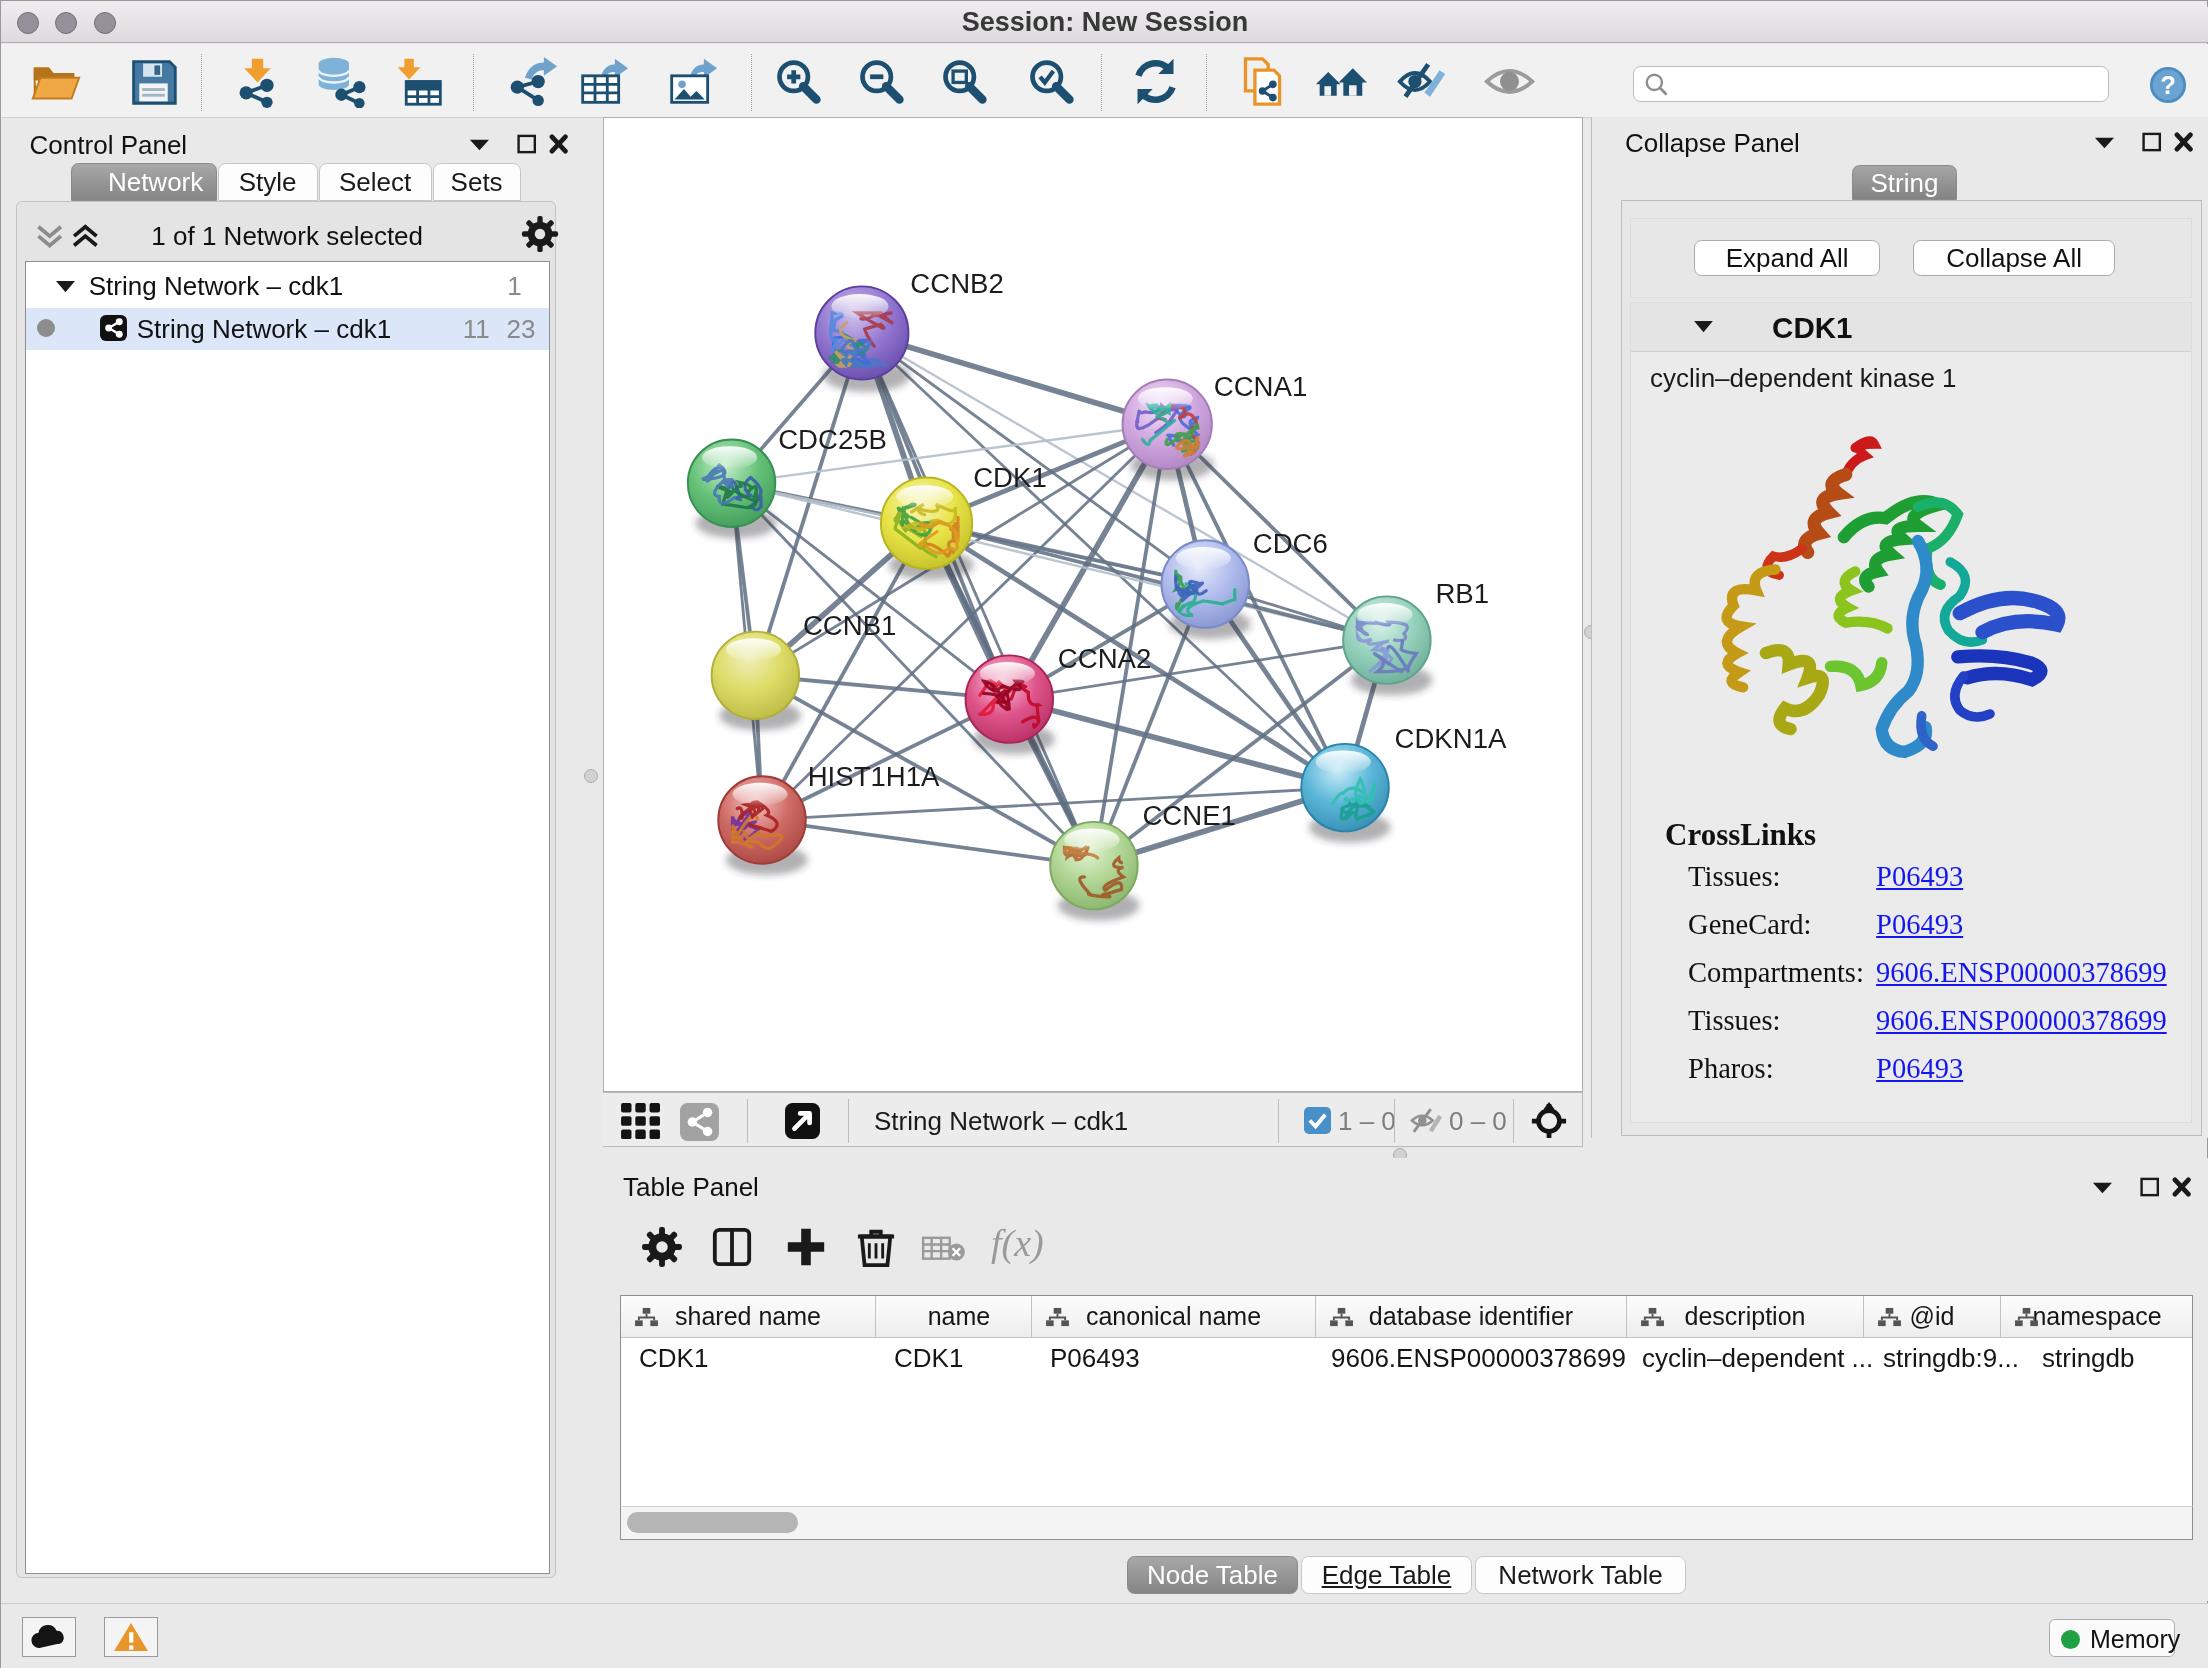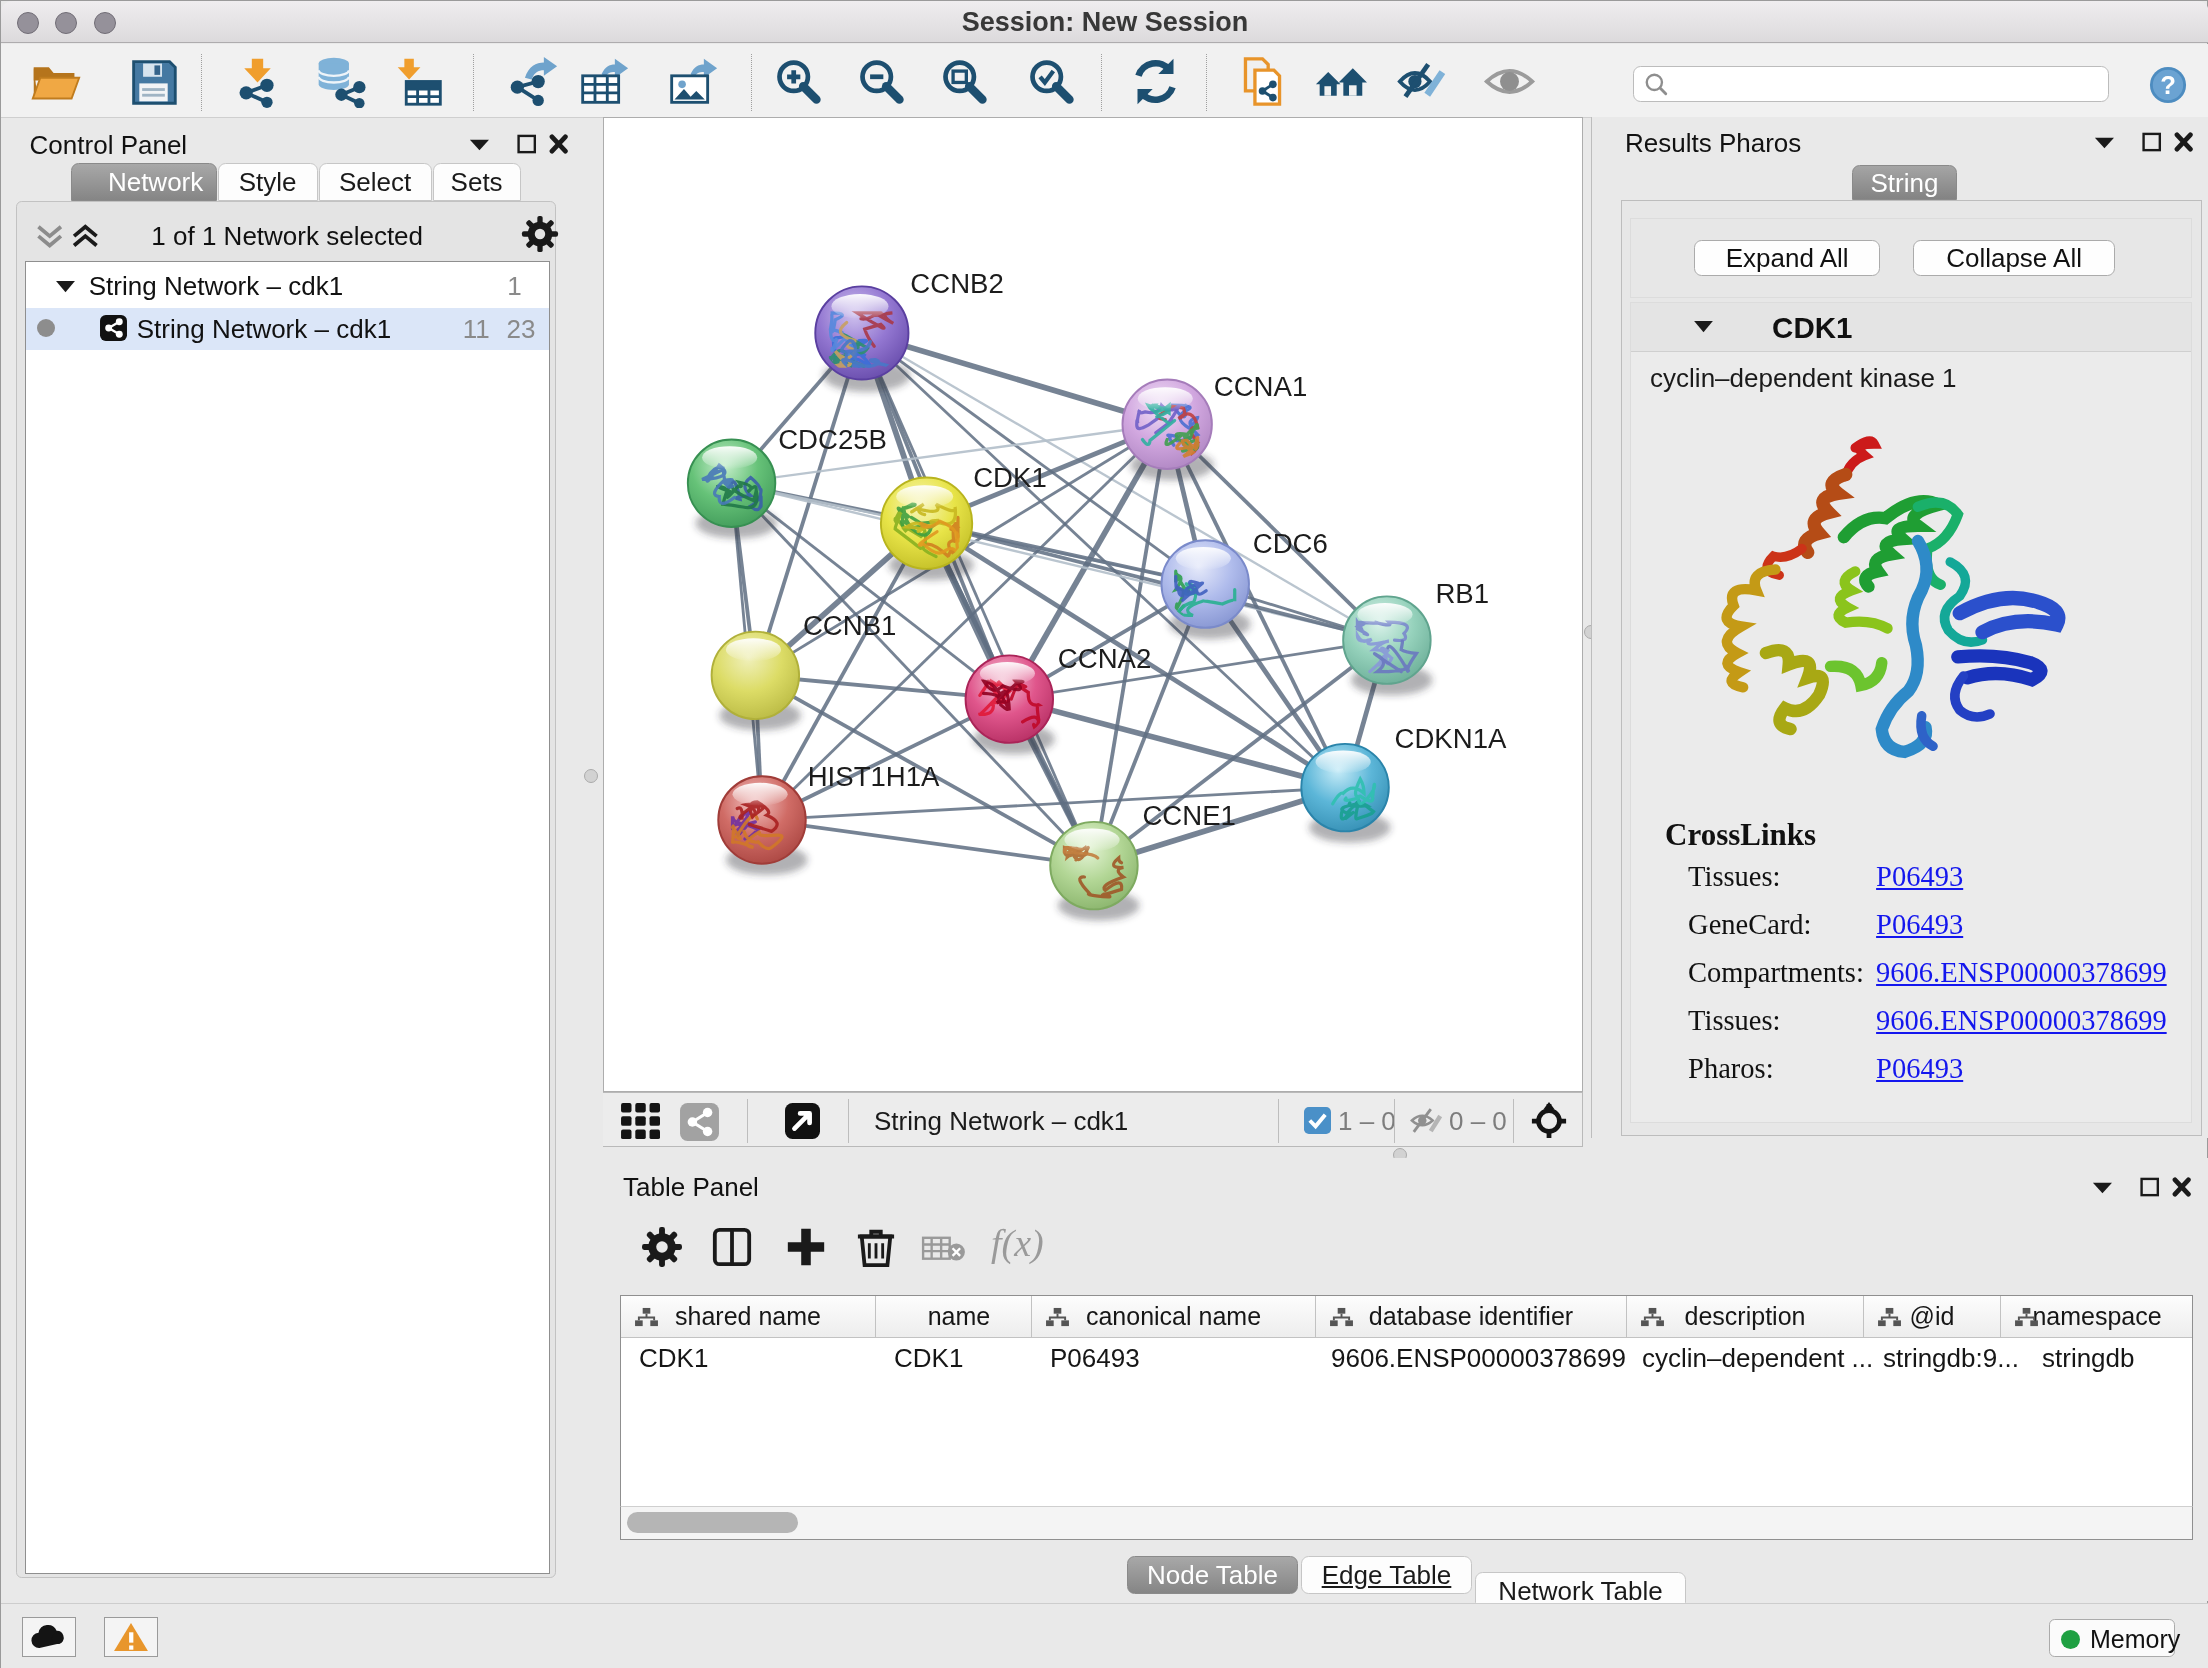--- a/index.html
+++ b/index.html
@@ -575,21 +575,21 @@
     <svg class="abs" style="left:927px; top:8.6px;" width="38" height="38" viewBox="0 0 40 40">
       <circle cx="20" cy="20" r="11" stroke="#141414" stroke-width="5" fill="none"></circle>
       <path d="M20 2 v9 M20 29 v9 M2 20 h9 M29 20 h9" stroke="#141414" stroke-width="5"></path>
       <path d="M20 0 l6 8 h-12 z" fill="#141414"></path>
     </svg>
   </div>
   <div class="abs" style="left:1392px; top:1147px; width:14.3px; height:14.3px; border-radius:50%; background:#d2d2d2; border:1px solid #ababab;"></div>
   <div class="abs" style="left:583px; top:768px; width:14.3px; height:14.3px; border-radius:50%; background:#d2d2d2; border:1px solid #ababab;"></div>
   <div class="abs" style="left:1583px; top:624px; width:14.3px; height:14.3px; border-radius:50%; background:#d2d2d2; border:1px solid #ababab;"></div>
   <div id="resultspanel" class="abs" style="left:1590px; top:116px; width:618px; height:1021px; background:#e9e9e9; border-left:1px solid #bdbdbd;">
-    <div class="abs" style="left:33px; top:10.5px; font-size:26px; color:#111;">Results Pharos</div>
+    <div class="abs" style="left:33px; top:10.5px; font-size:26px; color:#111;">Collapse Panel</div>
     <svg class="abs" style="left:501px; top:15px;" width="105" height="21" viewBox="0 0 110 22">
       <path d="M2 6 l10 11 10 -11 z" fill="#1a1a1a"></path>
       <rect x="53" y="2" width="17" height="17" fill="none" stroke="#1a1a1a" stroke-width="2.5"></rect>
       <path d="M88 3 l14 15 M102 3 l-14 15" stroke="#1a1a1a" stroke-width="5" stroke-linecap="round"></path>
     </svg>
     <div class="abs" style="left:260px; top:48px; width:105px; height:35px; background:linear-gradient(#a5a5a5,#838383); border:1px solid #8a8a8a; border-radius:7.6px 7.6px 0 0; color:#fff; font-size:26px; text-align:center; line-height:34px;">String</div>
 
     <div class="abs" style="left:28.5px; top:83px; width:581px; height:936px; background:#e7e7e7; border:1px solid #bdbdbd;">
 
       <div class="abs" style="left:8.6px; top:17px; width:562px; height:80px; background:#e7e7e7; border:1.9px groove #dcdcdc;">
@@ -736,21 +736,21 @@
       <div class="dcell" style="left:1262px;">stringdb:9...</div>
       <div class="dcell" style="left:1421px;">stringdb</div>
     </div>
 
     <div class="abs" style="left:17px; top:348px; width:1573px; height:34px; background:#f4f4f4; border:1.9px solid #8f8f8f; border-top:1px solid #cfcfcf;">
       <div class="abs" style="left:5.7px; top:4.8px; width:171px; height:21px; background:#b5b5b5; border-radius:10.5px;"></div>
     </div>
 
     <div class="abs" style="left:524px; top:398px; width:171px; height:38px; background:linear-gradient(#a8a8a8,#858585); border:1px solid #8a8a8a; border-radius:7.6px; color:#fff; font-size:26px; text-align:center; line-height:36px;">Node Table</div>
     <div class="abs" style="left:698px; top:398px; width:171px; height:38px; background:#fdfdfd; border:1px solid #c6c6c6; border-radius:7.6px; color:#1a1a1a; font-size:26px; text-align:center; line-height:36px;text-decoration:underline;">Edge Table</div>
-    <div class="abs" style="left:872px; top:398px; width:211px; height:38px; background:#fdfdfd; border:1px solid #c6c6c6; border-radius:7.6px; color:#1a1a1a; font-size:26px; text-align:center; line-height:36px;margin-top:16px;">Network Table</div>
+    <div class="abs" style="left:872px; top:398px; width:211px; height:38px; background:#fdfdfd; border:1px solid #c6c6c6; border-radius:7.6px; color:#1a1a1a; font-size:26px; text-align:center; line-height:36px;">Network Table</div>
   </div>
   <div id="bottombar" class="abs" style="left:0; top:1602px; width:2208px; height:67px; background:#e9e9e9; border-top:1px solid #cdcdcd;">
     <div class="abs" style="left:21px; top:13.3px; width:54px; height:40px; background:#f4f4f4; border:1.9px solid #9a9a9a;">
       <svg width="38" height="27" viewBox="0 0 40 28" style="position:absolute; left:6.7px; top:4.8px;">
         <path d="M10 26 a8 8 0 0 1 -1 -16 a10 10 0 0 1 19 -2 a7 7 0 0 1 4 13 z" fill="#141414"></path>
         <circle cx="29" cy="16" r="6" fill="#141414"></circle>
       </svg>
     </div>
     <div class="abs" style="left:103px; top:13.3px; width:54px; height:40px; background:#f4f4f4; border:1.9px solid #9a9a9a;">
       <svg width="38" height="32" viewBox="0 0 40 34" style="position:absolute; left:6.7px; top:2.9px;">

